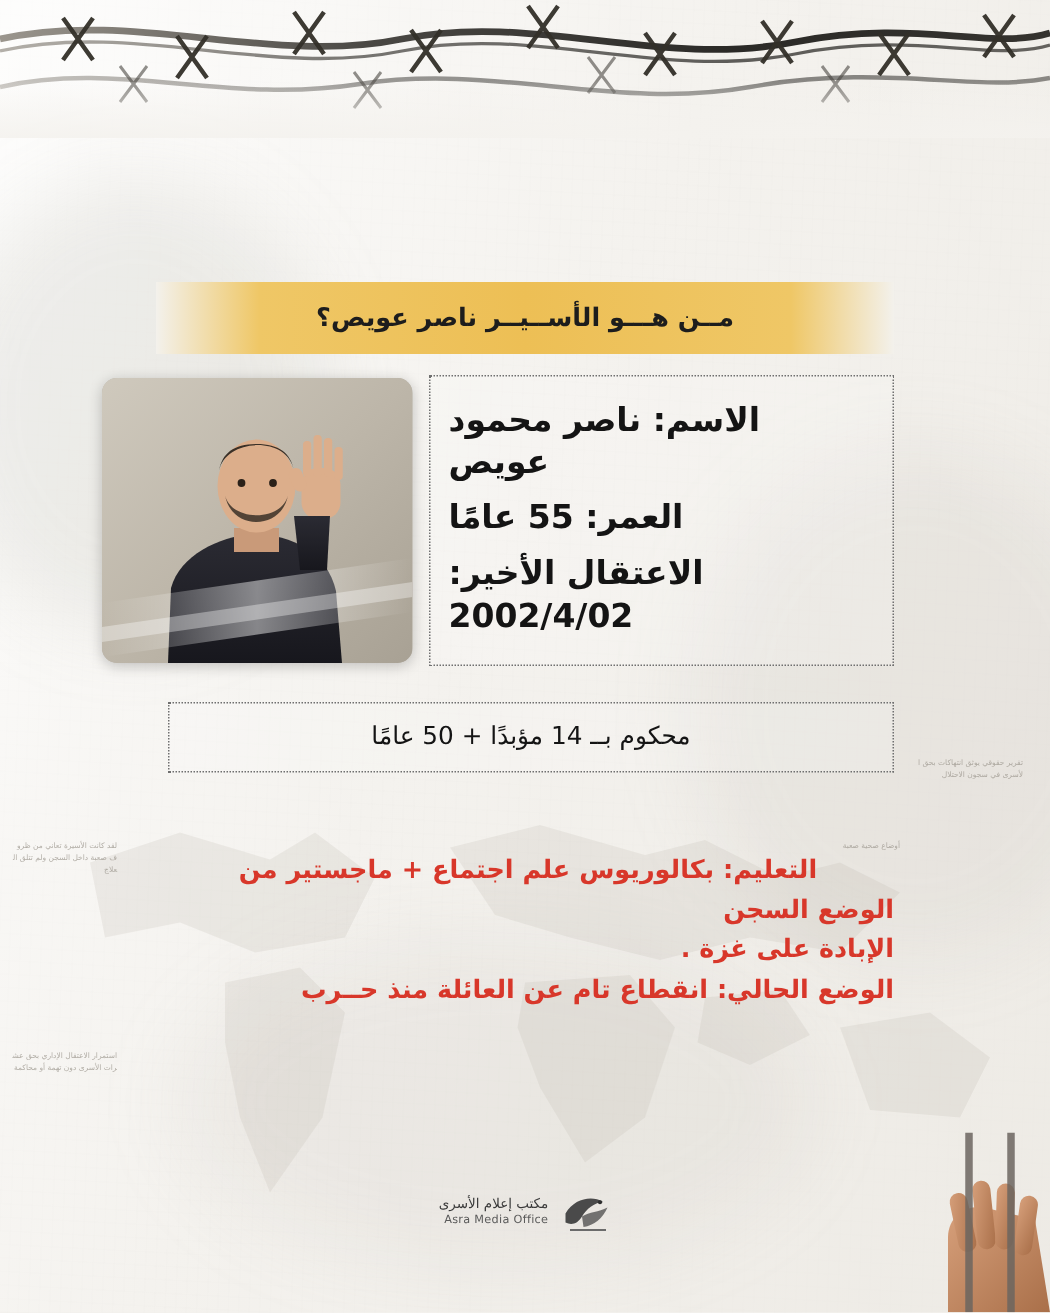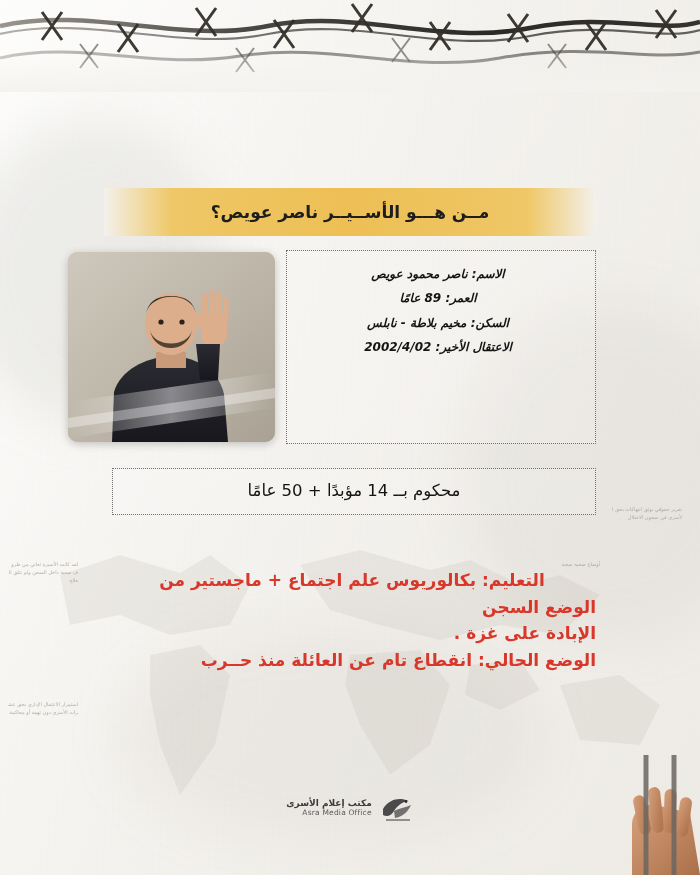--- a/index.html
+++ b/index.html
@@ -142,26 +142,25 @@
     top: 250px;
     width: 310px;
     height: 194px;
     border: 1px dotted #6f6f6f;
     background: rgba(255,255,255,0.18);
     box-sizing: border-box;
     padding: 16px 18px 10px 12px;
   }
   .info-box p {
     margin: 0 0 9px 0;
-    font-size: 12px;
+    font-size: 22px;
     font-weight: bold;
     color: #141414;
     line-height: 1.28;
-    text-align: center;
-    font-style: italic;
+    text-align: left;
   }
 
   
   .sentence-box {
     position: absolute;
     left: 112px;
     right: 104px;
     top: 468px;
     border: 1px dotted #6f6f6f;
     background: rgba(255,255,255,0.16);
@@ -203,21 +202,21 @@
     justify-content: center;
     gap: 8px;
   }
   .logo .mark { width: 34px; height: 30px; }
   .logo .labels {
     display: flex;
     flex-direction: column;
     align-items: flex-start;
     line-height: 1.1;
   }
-  .logo .ar { font-size: 9px; font-weight: bold; color: #3a3a3a; }
+  .logo .ar { font-size: 9px; font-weight: normal; color: #3a3a3a; }
   .logo .en { font-size: 7.5px; color: #5a5a5a; letter-spacing: 0.2px; text-align: center; }
 
   
   .hand {
     position: absolute;
     right: 0;
     bottom: 0;
     width: 160px;
     height: 120px;
     pointer-events: none;
@@ -332,22 +331,21 @@
 
       <path d="M128 92 L152 92 L150 128 L132 128 Z" fill="url(#shirt)"></path>
 
       <path d="M0 150 L207 120 L207 156 L0 186 Z" fill="url(#glare)" opacity="0.55"></path>
       <path d="M0 166 L207 136 L207 146 L0 176 Z" fill="#ffffff" opacity="0.35"></path>
     </svg>
   </div>
 
   <div class="info-box">
     <p>الاسم: ناصر محمود عويص</p>
-    <p>العمر: 89 عامًا</p>
-    <p>السكن: مخيم بلاطة - نابلس</p>
+    <p>العمر: 55 عامًا</p>
     <p>الاعتقال الأخير: 2002/4/02</p>
   </div>
 
   <div class="sentence-box">
     <p>محكوم بــ 14 مؤبدًا + 50 عامًا</p>
   </div>
 
   <div class="red-block">
     <p class="center">التعليم: بكالوريوس علم اجتماع + ماجستير من</p>
     <p>الوضع السجن</p>

